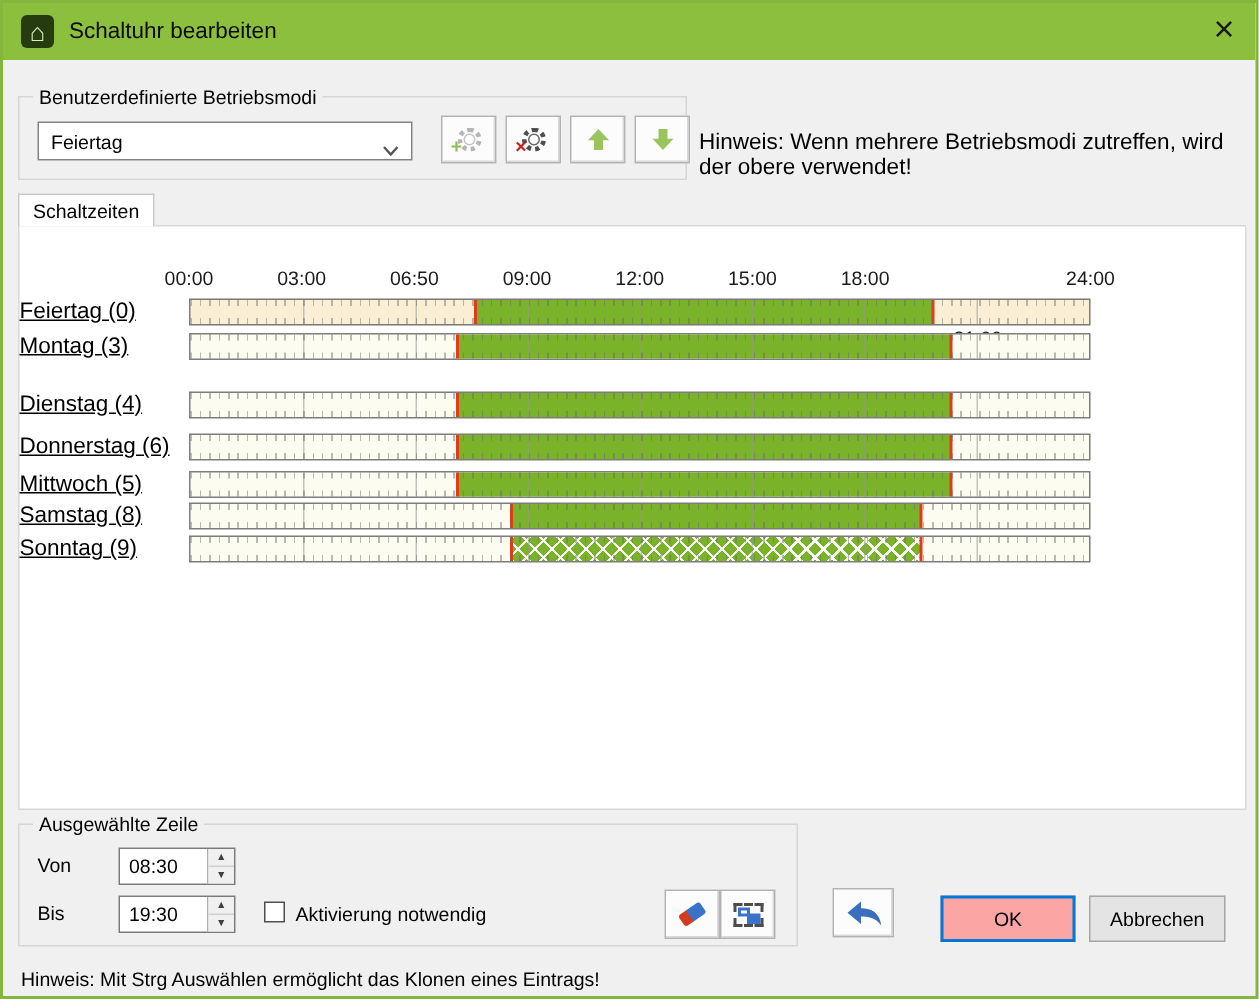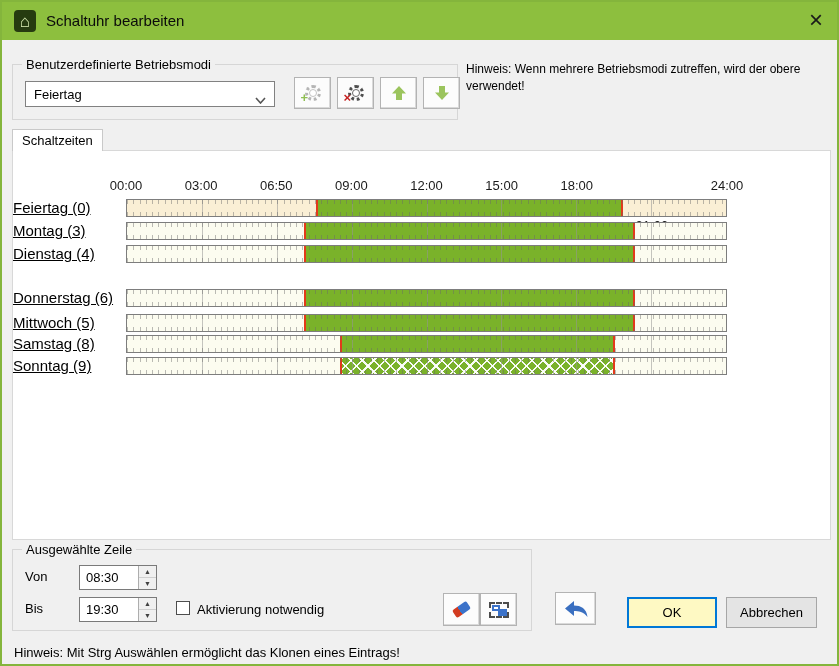--- a/index.html
+++ b/index.html
@@ -28,21 +28,21 @@
               border:1px solid #b3b3b3; box-shadow:inset -1px -1px 0 #d9d9d9;
               display:flex; align-items:center; justify-content:center; }
   .gear { display:inline-block; width:16px; height:16px; border-radius:50%;
           border:3px dotted #4f4f4f; position:relative; }
   .gear::after { content:""; position:absolute; inset:1px; border-radius:50%; background:#fff;
                  border:1px solid #6a6a6a; }
   .gear.dim { border-color:#b5b5b5; } .gear.dim::after { border-color:#c4c4c4; }
   .gear-badge { position:absolute; left:-7px; bottom:-7px; font-size:13px; font-weight:bold; z-index:2; }
   .badge-plus { color:#8fbf54; } .badge-x { color:#c51f1f; }
 
-  .hint-top { position:absolute; left:464px; top:59px; width:364px; font-size:12px; line-height:17px; }
+  .hint-top { position:absolute; left:464px; top:84px; width:364px; font-size:15px; line-height:17px; }
 
   
   .tab { position:absolute; left:10px; top:127px; height:22px; padding:0 9px; background:#fff;
          border:1px solid #c9c9c9; border-bottom:none; font-size:13px; line-height:21px; z-index:2; }
   .panel { position:absolute; left:10px; top:148px; width:819px; height:390px; background:#fff;
            border:1px solid #d8d8d8; }
 
   .axis { position:absolute; left:113px; top:28px; width:601px; height:14px; }
   .axis-label { position:absolute; transform:translateX(-50%); font-size:13px; line-height:14px;
                 color:#1a1a1a; white-space:nowrap; }
@@ -80,21 +80,21 @@
   .eraser { width:17px; height:9px; border-radius:2px; transform:rotate(-35deg);
             background:linear-gradient(90deg,#d23b20 0 38%,#3b72c9 38% 100%); }
   .marquee { width:20px; height:16px; border:2px dashed #4c4c4c; position:relative; }
   .marquee .m1 { position:absolute; left:1px; top:1px; width:8px; height:6px; border:2px solid #3b72c9; background:#fff; }
   .marquee .m2 { position:absolute; right:0; bottom:0; width:9px; height:7px; background:#3b72c9; }
 
   .btn { position:absolute; background:#e4e4e4; border:1px solid #a6a6a6; font-size:13px;
          font-family:"Liberation Sans", sans-serif; text-align:center; }
   .btn-tool2 { position:absolute; width:37px; height:33px; background:#fcfcfc; border:1px solid #b3b3b3;
          box-shadow:inset -1px -1px 0 #d9d9d9; display:flex; align-items:center; justify-content:center; }
-  .btn-ok { left:625px; top:595px; width:90px; height:31px; border:2px solid #0078d7; background:#fef9c3; }
+  .btn-ok { left:625px; top:595px; width:90px; height:31px; border:2px solid #0078d7; background:#fca5a5; }
   .btn-cancel { left:724px; top:595px; width:91px; height:31px; }
   .btn-undo { left:553px; top:590px; width:41px; height:33px; }
 
   .footer-hint { position:absolute; left:12px; top:643px; font-size:13px; }
 </style>
 </head>
 <body>
 
 <div class="dialog">
 
@@ -181,21 +181,21 @@
             <div class="gridline" style="left: 25%;"></div>
             <div class="gridline" style="left: 37.5%;"></div>
             <div class="gridline" style="left: 50%;"></div>
             <div class="gridline" style="left: 62.5%;"></div>
             <div class="gridline" style="left: 75%;"></div>
             <div class="gridline" style="left: 87.5%;"></div>
             <div class="tick-strip top"></div>
             <div class="tick-strip bottom"></div>
           </div>
         </div>
-        <div class="chart-row" style="top: 48px; padding-left: 38px;">
+        <div class="chart-row" style="top: 64px; padding-left: 38px;">
           <div class="row-label">Dienstag (4)</div>
           <div class="track">
             <div class="bar" style="left: 29.6667%; width: 55%;"></div>
             <div class="red-edge" style="left: calc(29.6667% - 1px);"></div>
             <div class="red-edge" style="left: calc(84.6667% - 1px);"></div>
             <div class="gridline" style="left: 12.5%;"></div>
             <div class="gridline" style="left: 25%;"></div>
             <div class="gridline" style="left: 37.5%;"></div>
             <div class="gridline" style="left: 50%;"></div>
             <div class="gridline" style="left: 62.5%;"></div>

